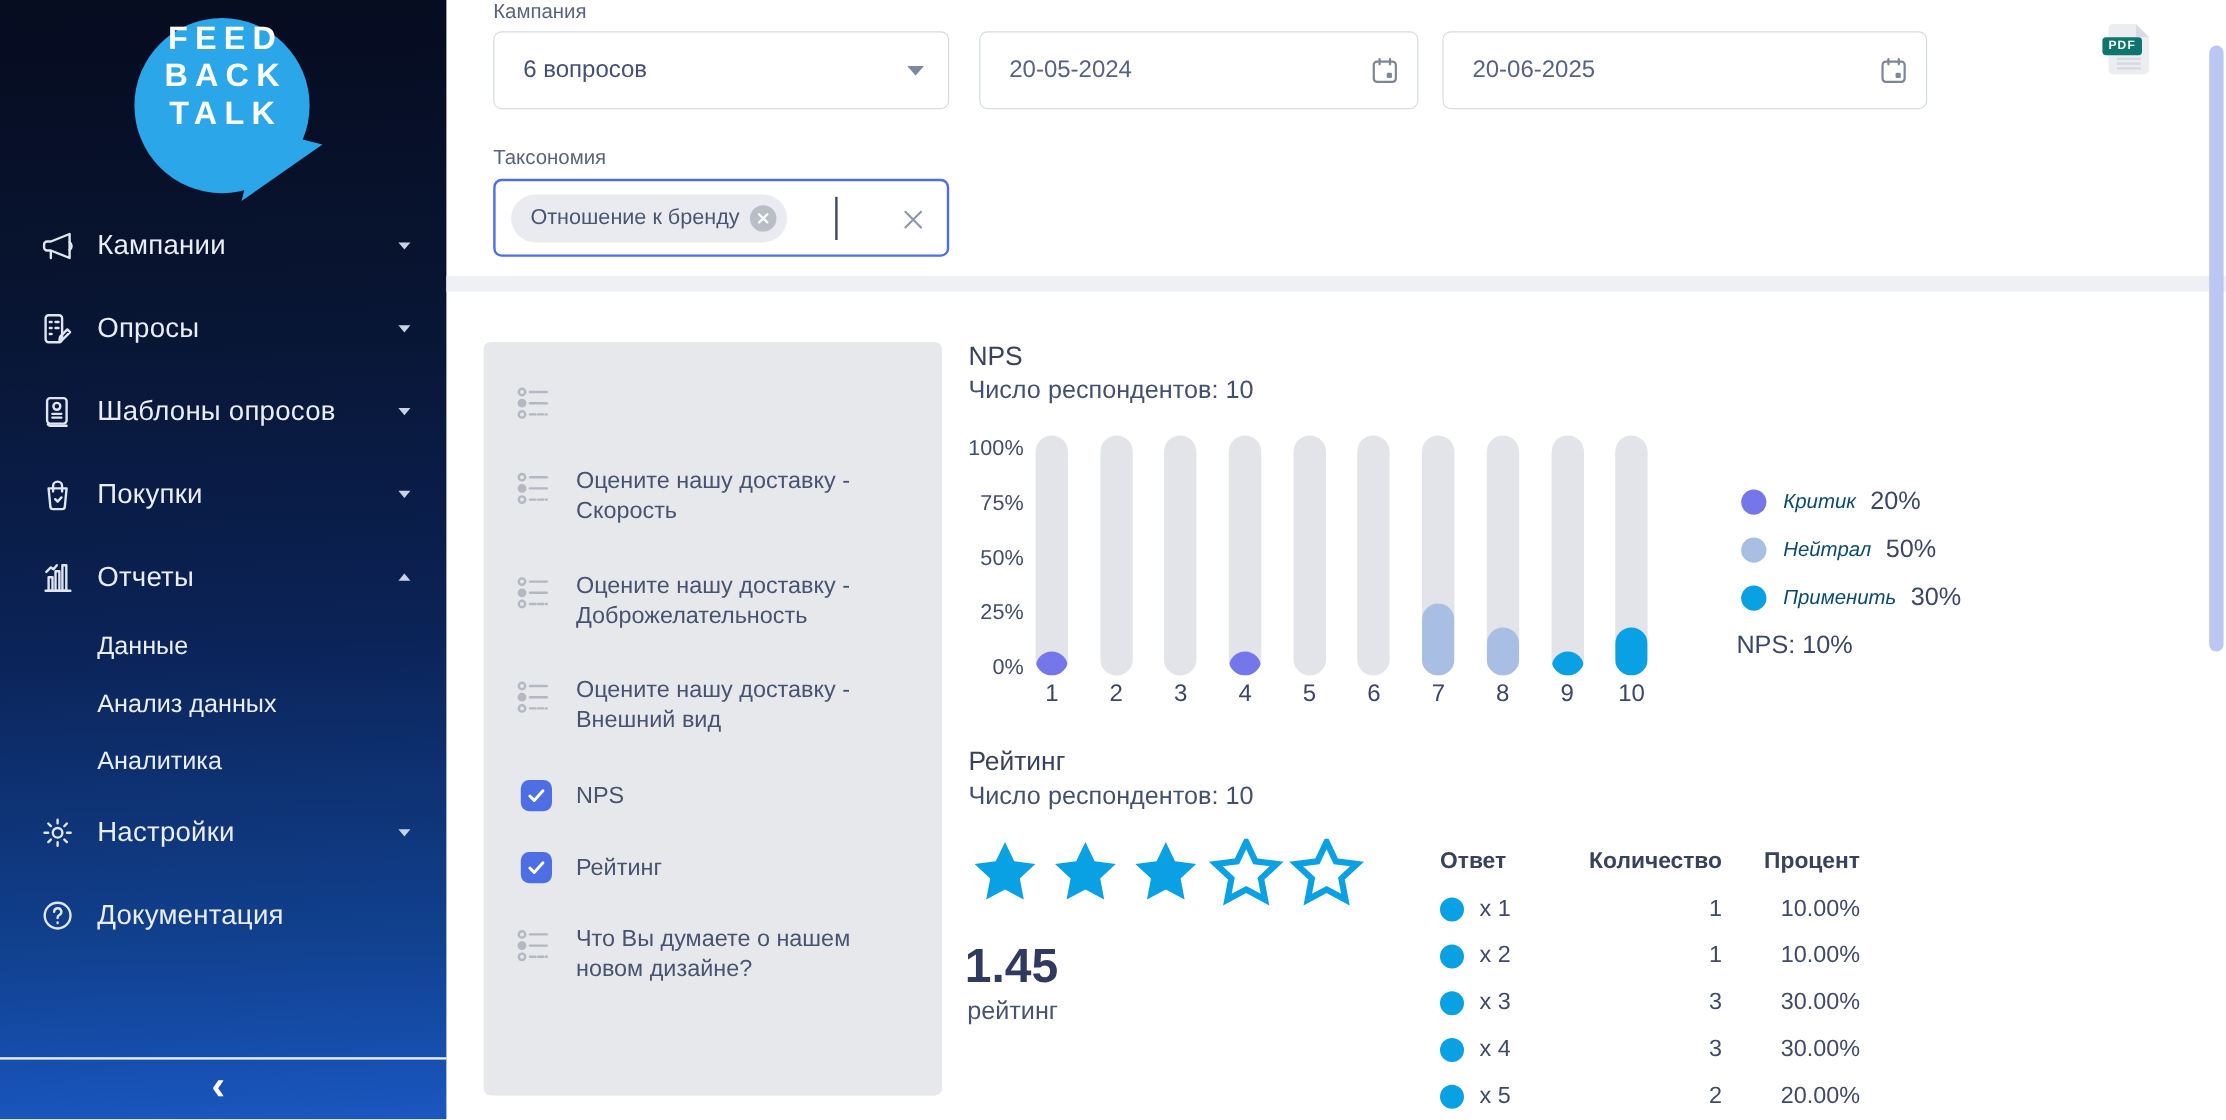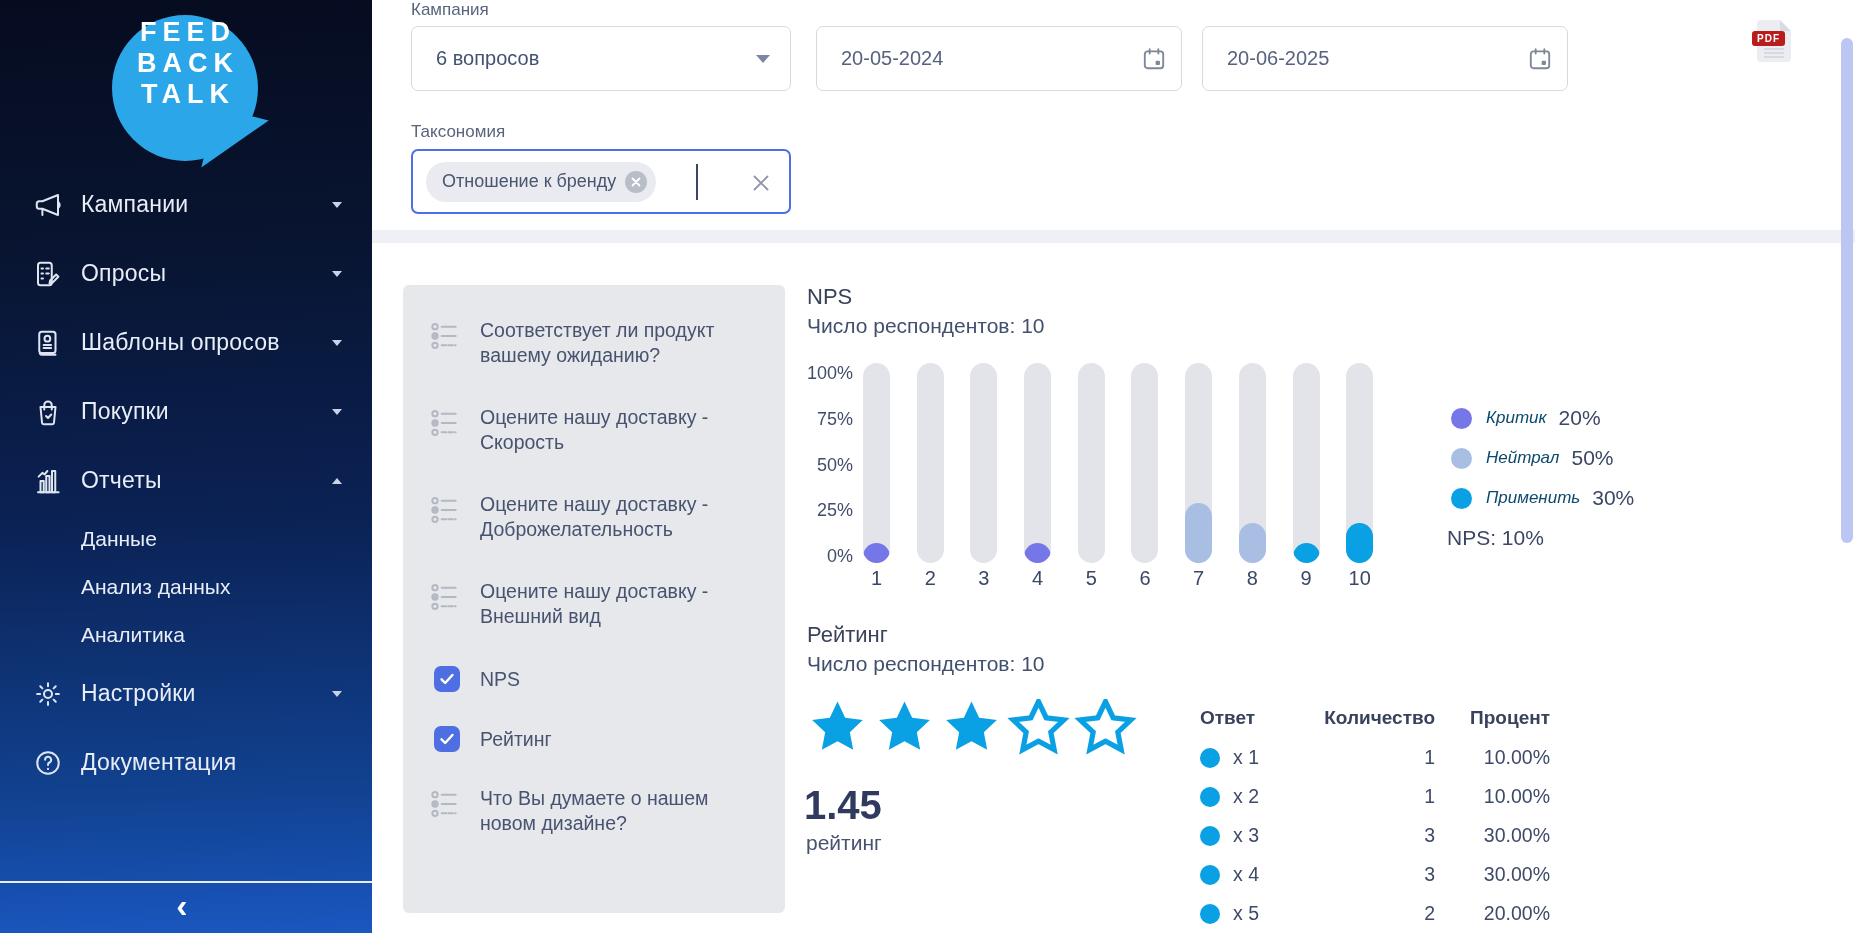--- a/index.html
+++ b/index.html
@@ -48,21 +48,21 @@
   .chipx{width:22px;height:22px;border-radius:50%;background:#b9bdc6;margin-left:9px;
     display:flex;align-items:center;justify-content:center;cursor:pointer;}
   .cursorbar{width:2px;height:36px;background:#3b4765;margin-left:40px;}
   .clearx{position:absolute;right:16px;top:20px;width:24px;height:24px;cursor:pointer;}
 
   
   .pdf{position:absolute;left:1757px;top:20px;width:34px;height:42px;background:#ecedf1;
     border-radius:4px;}
   .pdf .fold{position:absolute;right:0;top:0;width:0;height:0;
     border-top:11px solid #fff;border-left:11px solid #d9dbe2;}
-  .pdf .badge{position:absolute;left:-5px;top:11px;background:#b91c1c;color:#fff;
+  .pdf .badge{position:absolute;left:-5px;top:11px;background:#0f766e;color:#fff;
     font-size:10px;font-weight:700;letter-spacing:1px;padding:2px 5px;border-radius:3px;}
   .pdf .ln{position:absolute;left:7px;width:20px;height:2px;background:#d7d9e0;}
 
   .band{position:absolute;left:372px;top:230px;width:1483px;height:13px;background:#eef0f6;}
 
   
   .qpanel{position:absolute;left:403px;top:285px;width:382px;height:628px;background:#e7e8ec;
     border-radius:6px;box-sizing:border-box;padding:33px 0 0 25px;}
   .qi{display:flex;margin-bottom:37px;}
   .qi .qicon{width:36px;height:32px;flex:none;margin-top:2px;}
@@ -210,21 +210,21 @@
     <span class="inval dateval">20-05-2024</span>
     <span class="calico">
       <svg width="26" height="26" viewBox="0 0 24 24" fill="none" stroke="#7d8798" stroke-width="1.7" stroke-linecap="round">
         <rect x="3.5" y="5" width="17" height="15.5" rx="2.5"></rect>
           <path d="M8 3v4M16 3v4"></path>
         <rect x="13.5" y="13.5" width="4" height="4" rx="1" fill="#7d8798" stroke="none"></rect>
       </svg>
     </span>
   </div>
 
-  <div class="input" style="left:1202px;top:26px;width:366px;height:65px">
+  <div class="input" style="left:1202px;top:26px;width:404px;height:65px">
     <span class="inval dateval">20-06-2025</span>
     <span class="calico">
       <svg width="26" height="26" viewBox="0 0 24 24" fill="none" stroke="#7d8798" stroke-width="1.7" stroke-linecap="round">
         <rect x="3.5" y="5" width="17" height="15.5" rx="2.5"></rect>
           <path d="M8 3v4M16 3v4"></path>
         <rect x="13.5" y="13.5" width="4" height="4" rx="1" fill="#7d8798" stroke="none"></rect>
       </svg>
     </span>
   </div>
 
@@ -261,21 +261,20 @@
       <div class="qi">
         <span class="qicon"><svg width="34" height="32" viewBox="0 0 24 24" fill="none" stroke="#b4b8c2" stroke-width="1.5" stroke-linecap="round">
             <circle cx="4.5" cy="5" r="2"></circle>
             <path d="M9.5 5H20"></path>
             <circle cx="4.5" cy="12" r="2"></circle>
             <circle cx="4.5" cy="12" r=".7" fill="#b4b8c2"></circle>
             <path d="M9.5 12H20"></path>
             <circle cx="4.5" cy="19" r="2"></circle>
             <path d="M9.5 19H20" stroke-dasharray="3.4 1.6"></path>
           </svg></span>
-        <div class="qtext">Соответствует ли продукт вашему ожиданию?</div>
       </div>
       <div class="qi">
         <span class="qicon"><svg width="34" height="32" viewBox="0 0 24 24" fill="none" stroke="#b4b8c2" stroke-width="1.5" stroke-linecap="round">
             <circle cx="4.5" cy="5" r="2"></circle>
             <path d="M9.5 5H20"></path>
             <circle cx="4.5" cy="12" r="2"></circle>
             <circle cx="4.5" cy="12" r=".7" fill="#b4b8c2"></circle>
             <path d="M9.5 12H20"></path>
             <circle cx="4.5" cy="19" r="2"></circle>
             <path d="M9.5 19H20" stroke-dasharray="3.4 1.6"></path>

